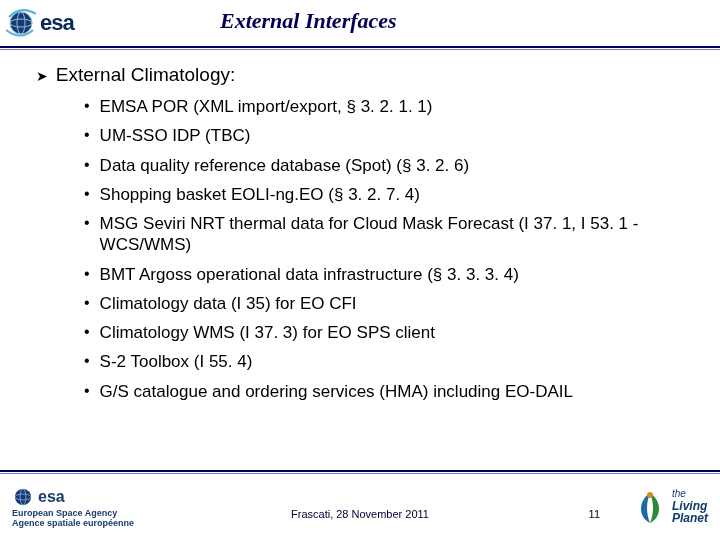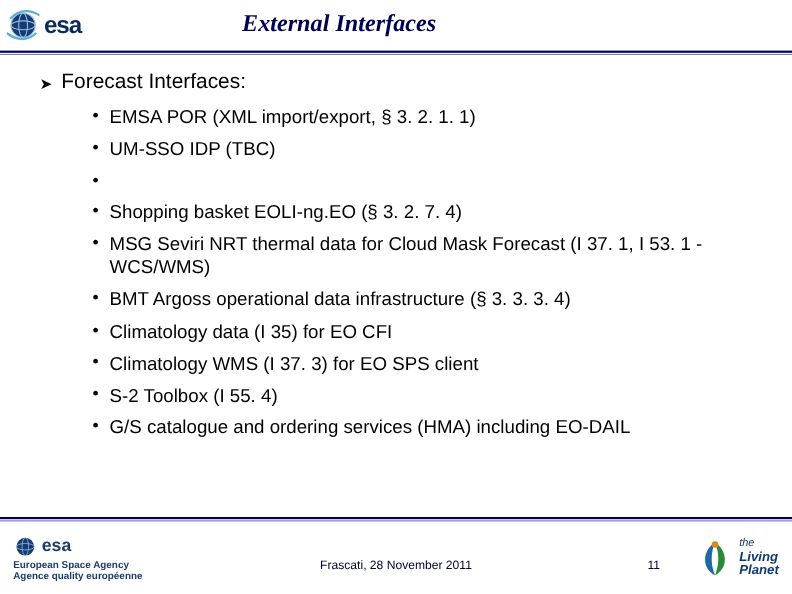--- a/index.html
+++ b/index.html
@@ -144,33 +144,34 @@
     <span class="esa-word">esa</span>
   </div>
   <div class="title">External Interfaces</div>
 </div>
 <div class="hr1"></div>
 <div class="hr2"></div>
 
 <div class="content">
   <div class="lvl1">
     <span class="arrow">➤</span>
-    <span>Forecast Interfaces:</span>
+    <span>External Climatology:</span>
   </div>
   <div class="lvl2-wrap">
     <div class="lvl2">
         <span class="dot">•</span>
         <span>EMSA POR (XML import/export, § 3. 2. 1. 1)</span>
       </div>
     <div class="lvl2">
         <span class="dot">•</span>
         <span>UM-SSO IDP (TBC)</span>
       </div>
     <div class="lvl2">
         <span class="dot">•</span>
+        <span>Data quality reference database (Spot) (§ 3. 2. 6)</span>
       </div>
     <div class="lvl2">
         <span class="dot">•</span>
         <span>Shopping basket EOLI-ng.EO (§ 3. 2. 7. 4)</span>
       </div>
     <div class="lvl2">
         <span class="dot">•</span>
         <span>MSG Seviri NRT thermal data for Cloud Mask Forecast (I 37. 1, I 53. 1 - WCS/WMS)</span>
       </div>
     <div class="lvl2">
@@ -203,21 +204,21 @@
     <div class="esa-footer-logo">
       <div class="row1">
         <svg width="22" height="22" viewBox="0 0 30 30">
           <circle cx="15" cy="15" r="11" fill="#123c73"></circle>
           <ellipse cx="15" cy="15" rx="11" ry="4" fill="none" stroke="#9db8dd" stroke-width="1"></ellipse>
           <ellipse cx="15" cy="15" rx="4" ry="11" fill="none" stroke="#9db8dd" stroke-width="1"></ellipse>
         </svg>
         <span class="agency" style="font-size:16px;">esa</span>
       </div>
       <span class="agency">European Space Agency</span>
-      <span class="agency">Agence quality européenne</span>
+      <span class="agency">Agence spatiale européenne</span>
     </div>
 
     <div class="footer-center">Frascati, 28 November 2011</div>
     <div class="page-num">11</div>
 
     <div class="living-planet">
       <svg width="36" height="40" viewBox="0 0 36 40">
         <path d="M18 36 C 6 30 6 14 18 6 C 14 16 14 26 18 36 Z" fill="#1b6aa5"></path>
         <path d="M18 36 C 30 30 30 14 18 6 C 22 16 22 26 18 36 Z" fill="#2a8a3a"></path>
         <circle cx="18" cy="8" r="3" fill="#d88a1e"></circle>

